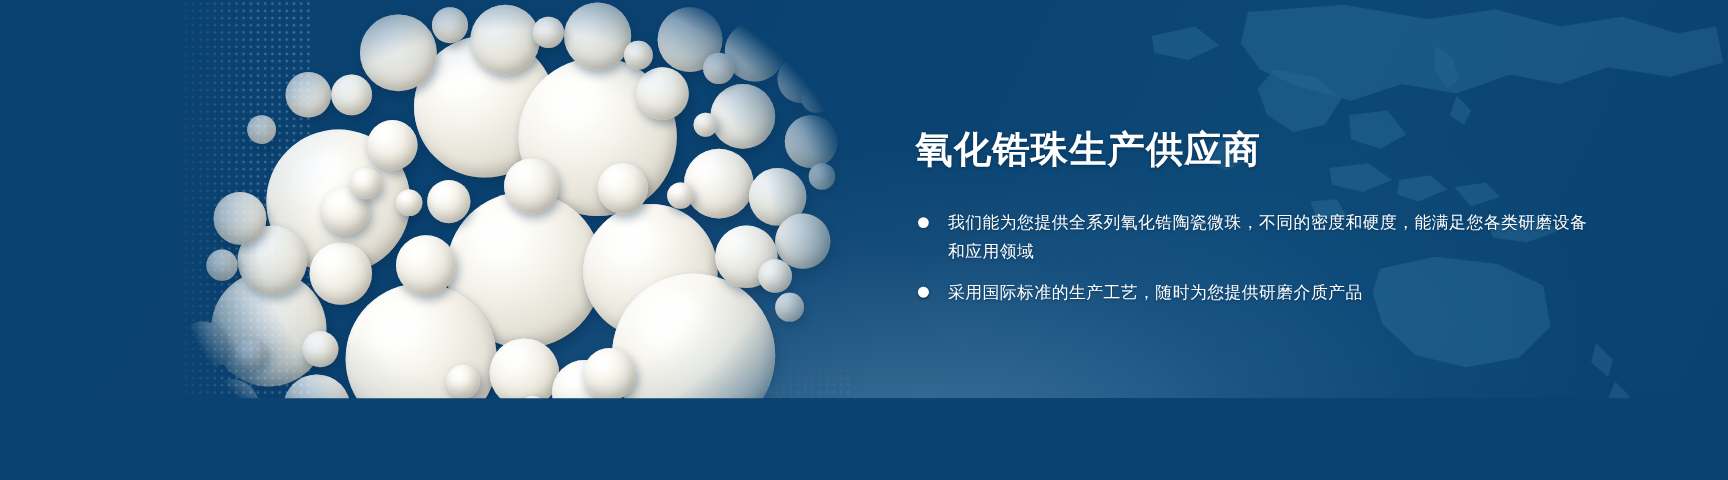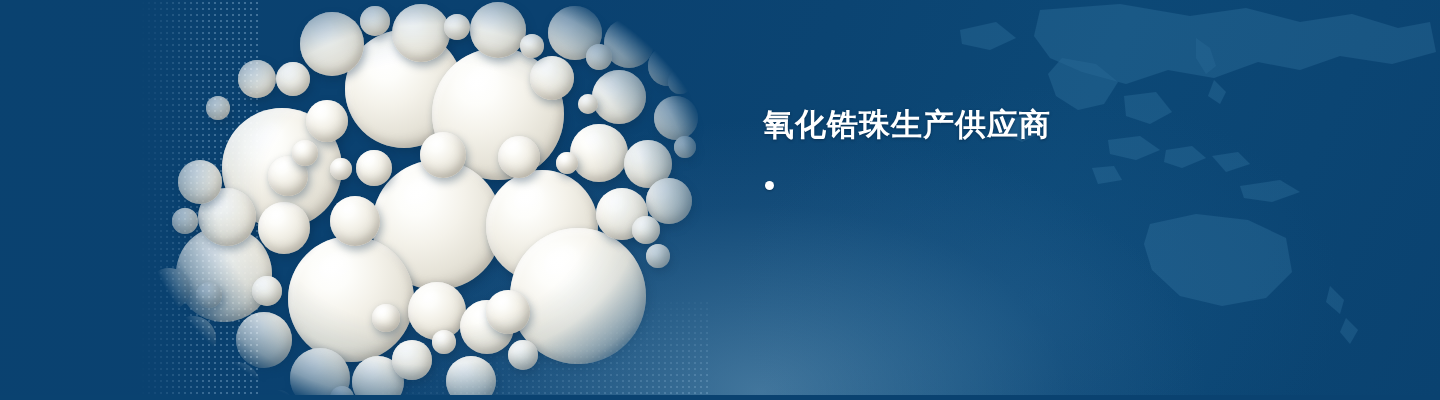--- a/index.html
+++ b/index.html
@@ -7,21 +7,21 @@
     padding: 0;
     background: #0a4270;
   }
   body {
     font-family: "Liberation Sans", "DejaVu Sans", sans-serif;
   }
 
   .banner {
     position: relative;
     width: 1440px;
-    height: 395px;
+    height: 332px;
     overflow: hidden;
     background: #0a4270;
   }
 
   
   .bg-base {
     position: absolute;
     inset: 0;
     background:
       radial-gradient(ellipse 560px 340px at 760px 392px,
@@ -259,17 +259,25 @@
     <div class="bead" style="left:578px; top:94px;  width:20px;  height:20px;"></div>
     <div class="bead" style="left:556px; top:152px; width:22px;  height:22px;"></div>
   </div>
 
   <div class="copy">
     <h1 class="title">氧化锆珠生产供应商</h1>
 
     <ul class="bullets">
       <li class="bullet">
         <span class="bullet-dot"></span>
+        <span>我们能为您提供全系列氧化锆陶瓷微珠，不同的密度和硬度，能满足您各类研磨设备和应用领域</span>
+      </li>
+      <li class="bullet">
+        <span class="bullet-dot"></span>
+      </li>
+      <li class="bullet">
+        <span class="bullet-dot"></span>
+        <span>采用国际标准的生产工艺，随时为您提供研磨介质产品</span>
       </li>
     </ul>
   </div>
 
 </div>
 
 </body></html>

